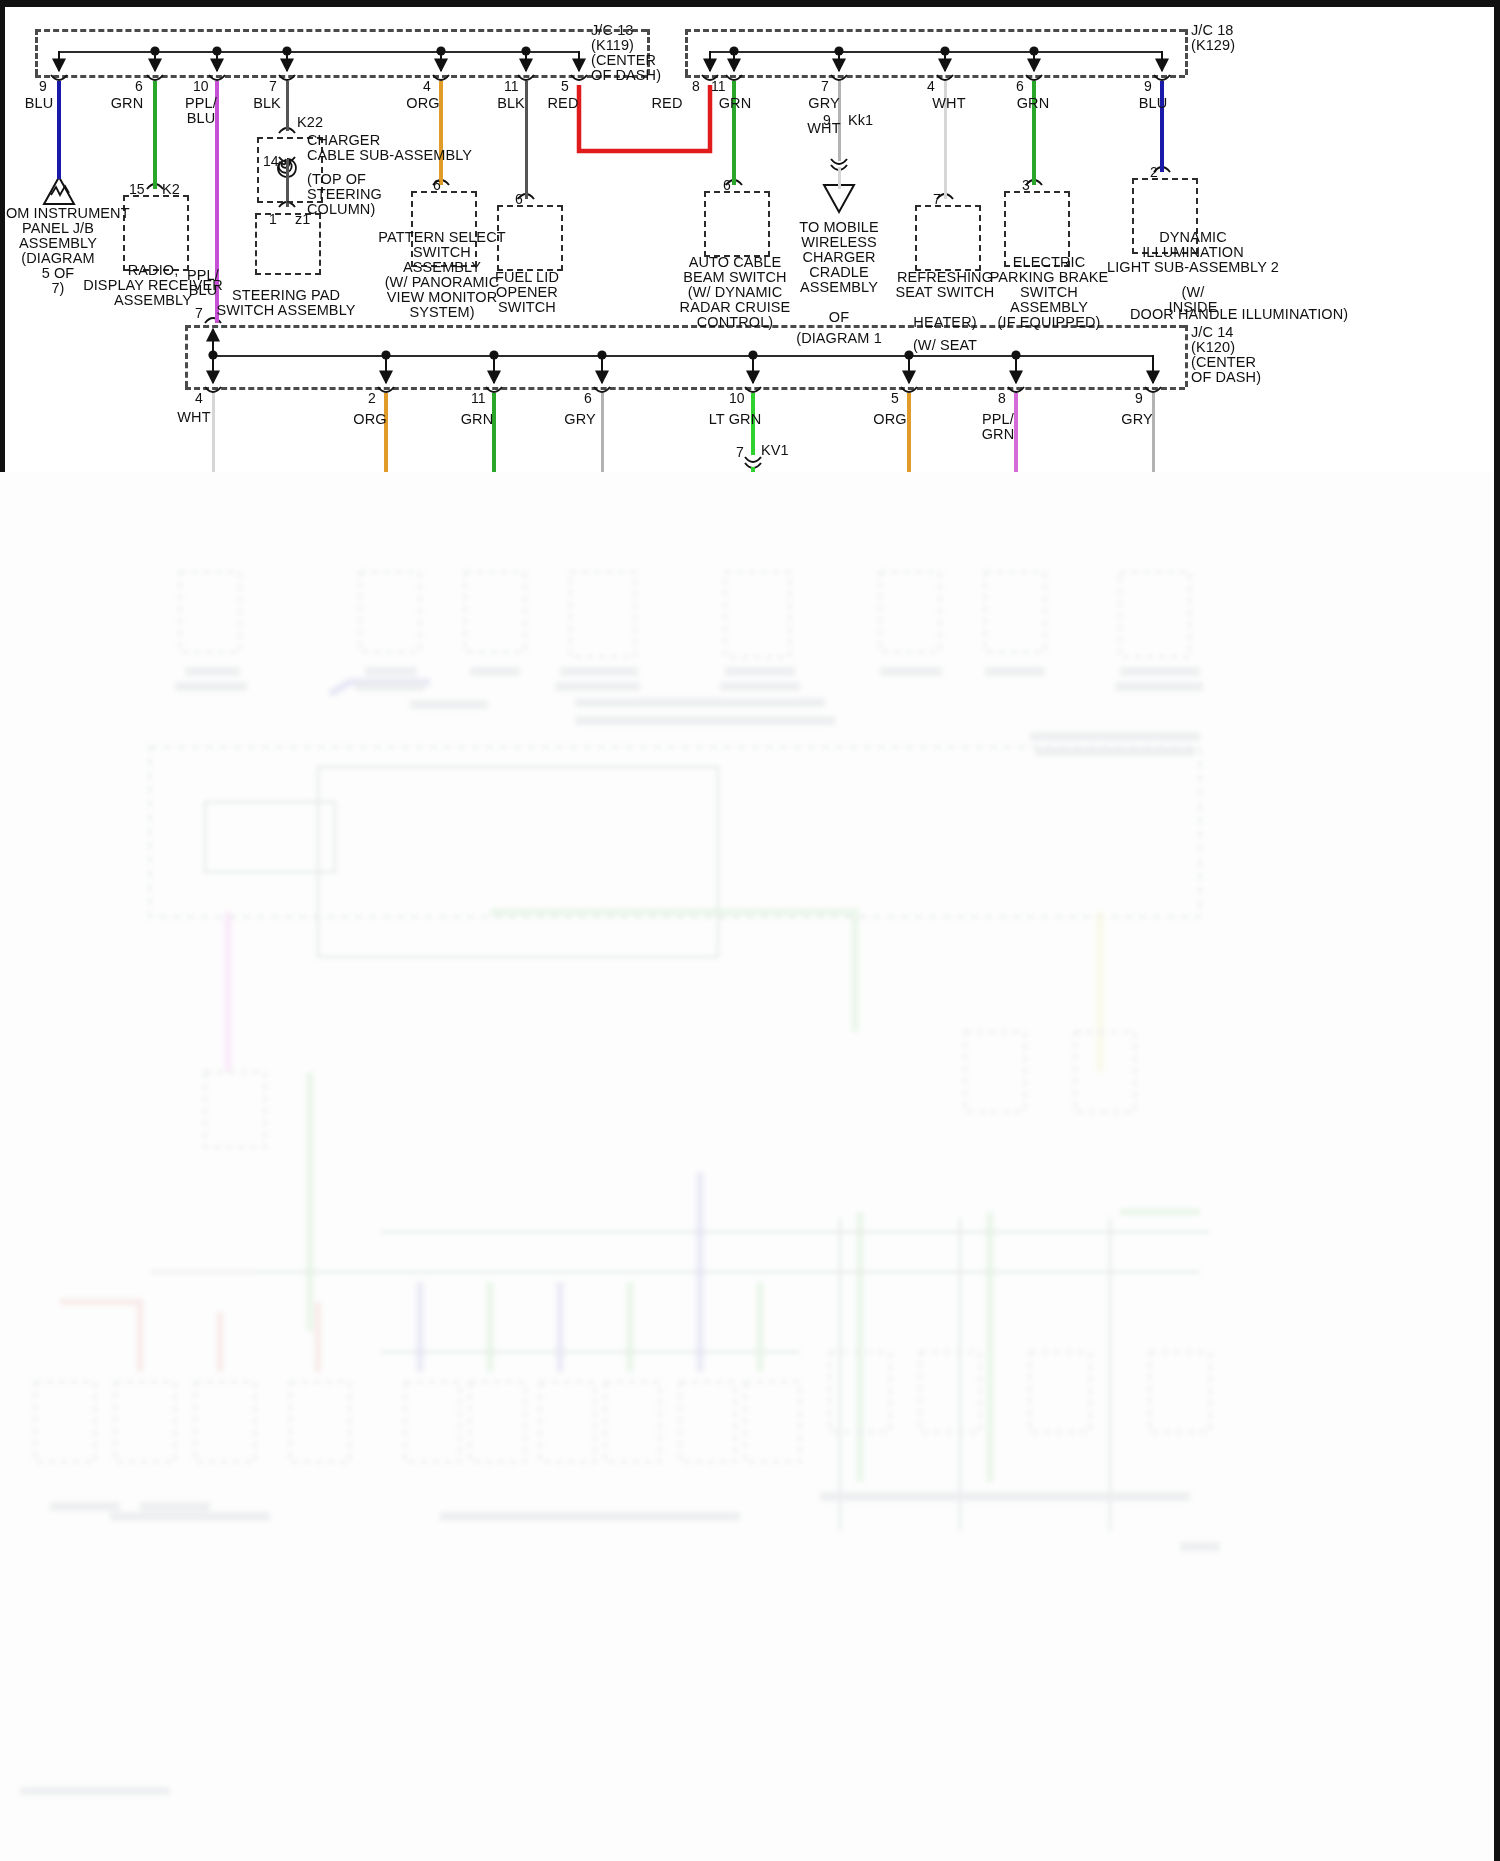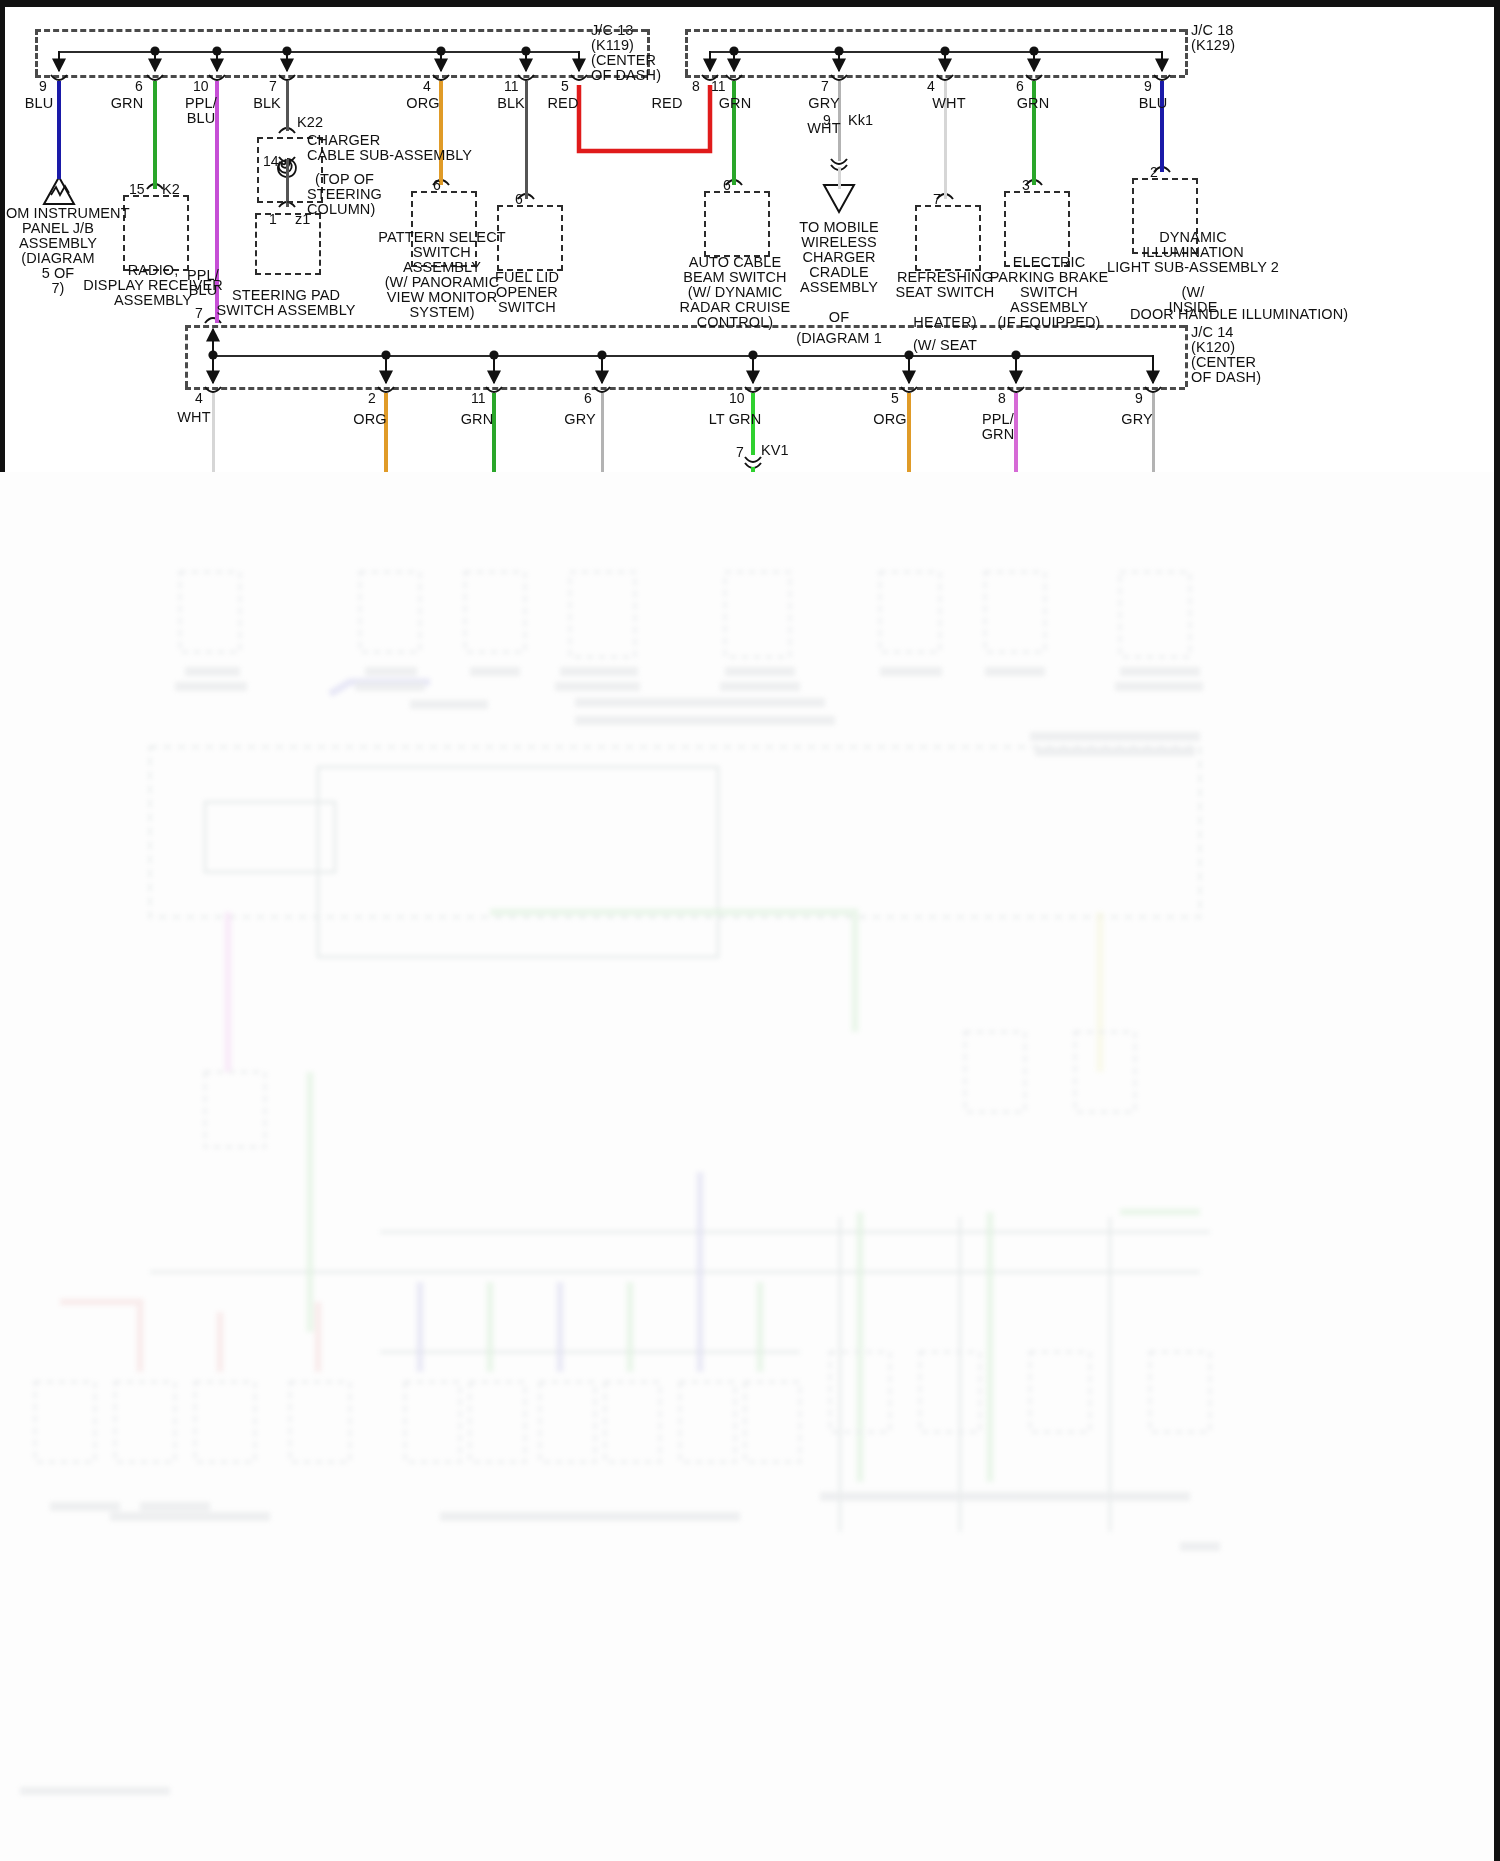--- a/index.html
+++ b/index.html
@@ -333,21 +333,21 @@
     <div class="txt c" style="left:53px;top:244px;">(DIAGRAM</div>
     <div class="txt c" style="left:53px;top:259px;">5 OF</div>
     <div class="txt c" style="left:53px;top:274px;">7)</div>
 
     <div class="txt c" style="left:148px;top:256px;">RADIO,</div>
     <div class="txt c" style="left:148px;top:271px;">DISPLAY RECEIVER</div>
     <div class="txt c" style="left:148px;top:286px;">ASSEMBLY</div>
 
     <div class="txt" style="left:302px;top:126px;">CHARGER</div>
     <div class="txt" style="left:302px;top:141px;">CABLE SUB-ASSEMBLY</div>
-    <div class="txt" style="left:310px;top:165px;">(TOP OF</div>
+    <div class="txt" style="left:302px;top:165px;">(TOP OF</div>
     <div class="txt" style="left:302px;top:180px;">STEERING</div>
     <div class="txt" style="left:302px;top:195px;">COLUMN)</div>
 
     <div class="txt c" style="left:281px;top:281px;">STEERING PAD</div>
     <div class="txt c" style="left:281px;top:296px;">SWITCH ASSEMBLY</div>
 
     <div class="txt c" style="left:437px;top:223px;">PATTERN SELECT</div>
     <div class="txt c" style="left:437px;top:238px;">SWITCH</div>
     <div class="txt c" style="left:437px;top:253px;">ASSEMBLY</div>
     <div class="txt c" style="left:437px;top:268px;">(W/ PANORAMIC</div>

